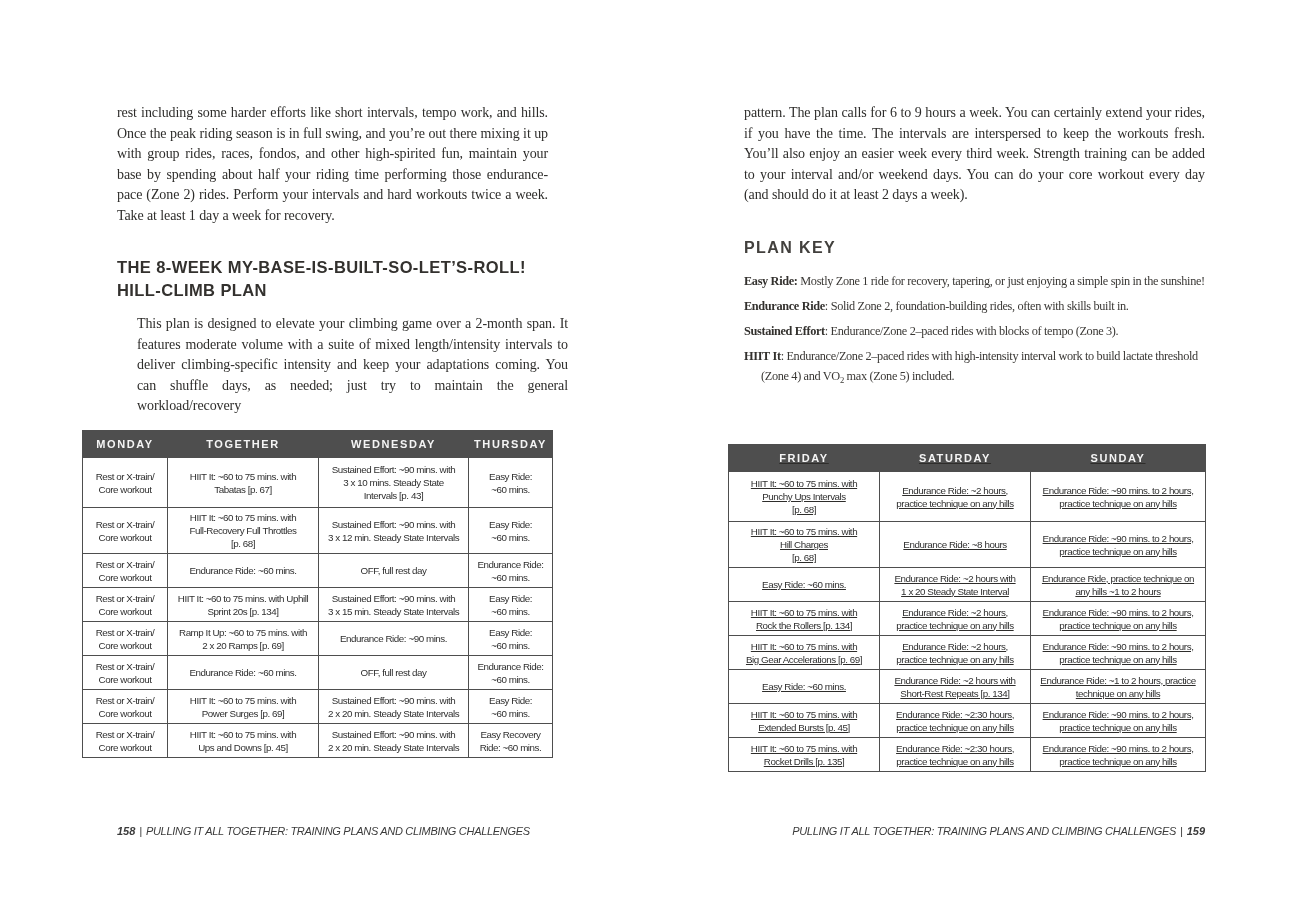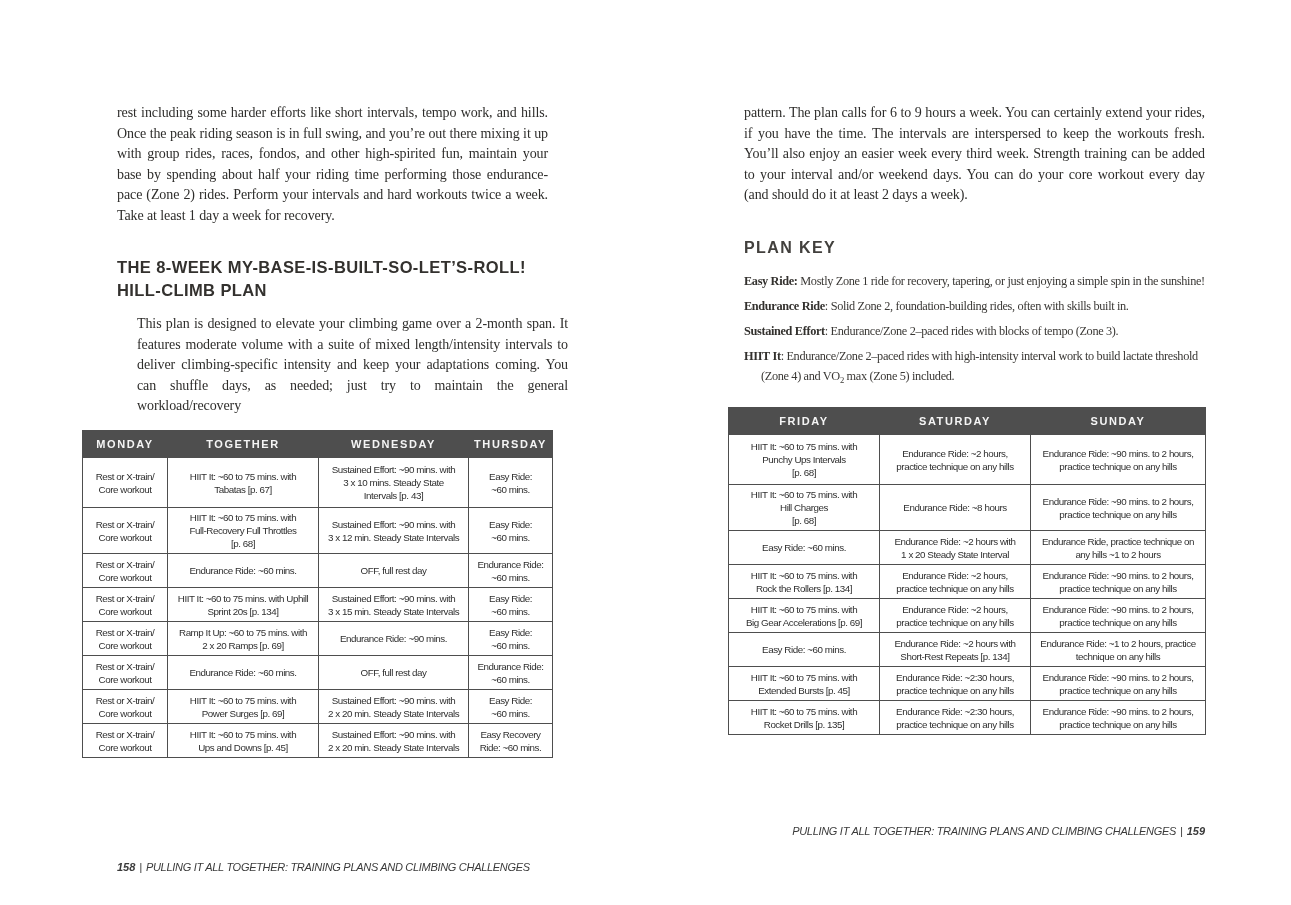--- a/index.html
+++ b/index.html
@@ -161,21 +161,21 @@
         <td>HIIT It: ~60 to 75 mins. with
 Ups and Downs [p. 45]</td>
         <td>Sustained Effort: ~90 mins. with
 2 x 20 min. Steady State Intervals</td>
         <td>Easy Recovery
 Ride: ~60 mins.</td>
       </tr>
     </tbody>
   </table>
 
-  <div class="abs footer" style="left:117px;top:825px;margin-top:36px;">
+  <div class="abs footer" style="left:117px;top:825px;">
     <b>158</b><span class="sep">|</span><span>PULLING IT ALL TOGETHER: TRAINING PLANS AND CLIMBING CHALLENGES</span>
   </div>
 </div>
 
 <div class="abs" style="left:645px;top:0;width:646px;height:905px;">
 
   <div class="abs para" style="left:99px;top:103px;width:461px;">pattern. The plan calls for 6 to 9 hours a week. You can certainly extend your rides, if you have the time. The intervals are interspersed to keep the workouts fresh. You’ll also enjoy an easier week every third week. Strength training can be added to your interval and/or weekend days. You can do your core workout every day (and should do it at least 2 days a week).</div>
 
   <div class="abs key-heading" style="left:99px;top:239px;">PLAN KEY</div>
 
@@ -187,21 +187,21 @@
       <b>Endurance Ride</b><span>: Solid Zone 2, foundation-building rides, often with skills built in.</span><sub></sub><span></span>
     </div>
     <div class="key-item">
       <b>Sustained Effort</b><span>: Endurance/Zone 2–paced rides with blocks of tempo (Zone 3).</span><sub></sub><span></span>
     </div>
     <div class="key-item">
       <b>HIIT It</b><span>: Endurance/Zone 2–paced rides with high-intensity interval work to build lactate threshold (Zone 4) and VO</span><sub>2</sub><span> max (Zone 5) included.</span>
     </div>
   </div>
 
-  <table class="plan abs" style="left:83px;top:407px;width:477px;">
+  <table class="plan abs" style="left:83px;top:444px;width:477px;text-decoration:underline;">
     <colgroup>
         <col style="width:151px">
         <col style="width:151px">
         <col style="width:175px">
       </colgroup>
     <thead>
       <tr>
         <th>FRIDAY</th>
         <th>SATURDAY</th>
         <th>SUNDAY</th>

